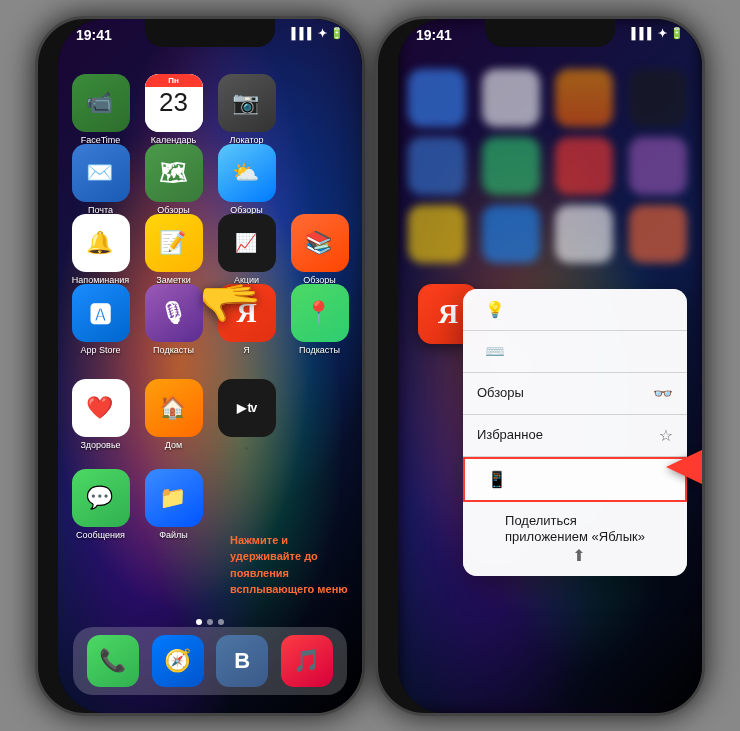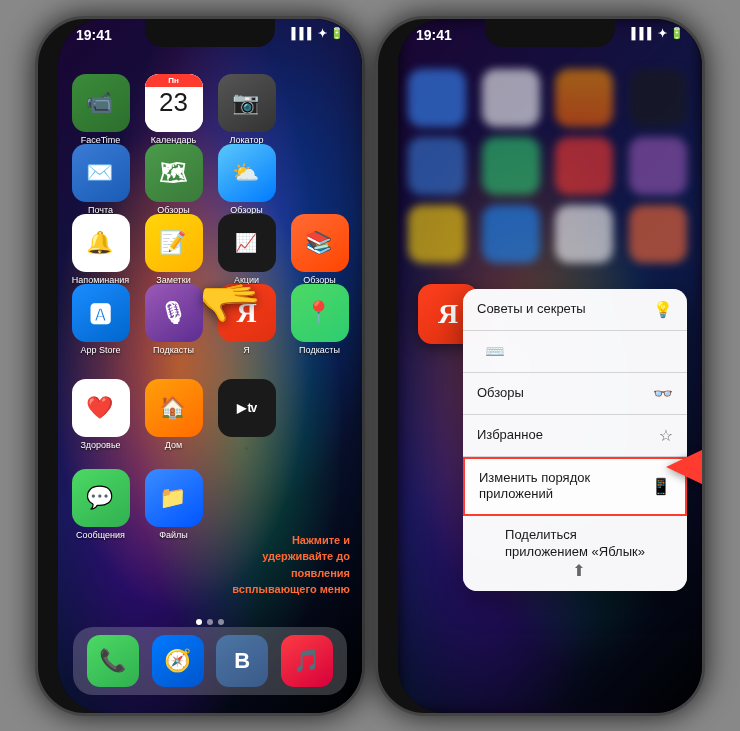--- a/index.html
+++ b/index.html
@@ -427,21 +427,21 @@
           <span class="app-icon-label">Сообщения</span>
         </div>
         <div class="app-icon">
           <div class="app-icon-img" style="background:linear-gradient(145deg,#3a8cff,#0055ff);">📁</div>
           <span class="app-icon-label">Файлы</span>
         </div>
         <div></div>
         <div></div>
       </div>
 
-      <div style="position:absolute; bottom:115px; right:12px; z-index:50; width:120px; text-align:right;">
+      <div style="position:absolute; bottom:115px; right:12px; z-index:50; width:120px; text-align:left;">
         <div style="color:#ff6b35; font-size:11px; font-weight:700; line-height:1.5;">Нажмите и
 удерживайте
 до появления
 всплывающего
 меню</div>
       </div>
 
       <div class="page-dots">
         <div class="dot active"></div>
         <div class="dot"></div>
@@ -491,40 +491,38 @@
         <div class="blur-icon" style="background:#ff6b35;border-radius:14px;"></div>
       </div>
 
       <div style="position:absolute; top:265px; left:20px; z-index:25;">
         <div style="width:60px;height:60px;border-radius:14px;background:linear-gradient(145deg,#fc3f1d,#e03010);display:flex;align-items:center;justify-content:center;color:white;font-size:28px;font-weight:900;font-family:serif;box-shadow:0 4px 15px rgba(0,0,0,0.5);">Я</div>
       </div>
 
       <div class="context-menu">
 
         <div class="menu-item">
-          <span class="menu-item-label">Советы и секреты</span>
           <span class="menu-item-icon">💡</span>
         </div>
 
         <div class="menu-item">
           <span class="menu-item-icon">⌨️</span>
         </div>
 
         <div class="menu-item">
           <span class="menu-item-label">Обзоры</span>
           <span class="menu-item-icon">👓</span>
         </div>
 
         <div class="menu-item">
           <span class="menu-item-label">Избранное</span>
           <span class="menu-item-icon">☆</span>
         </div>
 
         <div class="menu-item highlighted">
-          <span class="menu-item-label" style="font-size:13px;line-height:1.3;">Изменить порядок<br>приложений</span>
           <span class="menu-item-icon">📱</span>
         </div>
 
         <div class="menu-item">
           <span class="menu-item-label" style="font-size:13px;line-height:1.3;">Поделиться<br>приложением «Яблык»</span>
           <span class="menu-item-icon">⬆</span>
         </div>
       </div>
 
       <div style="position:absolute; top:430px; right:-2px; z-index:100;">

